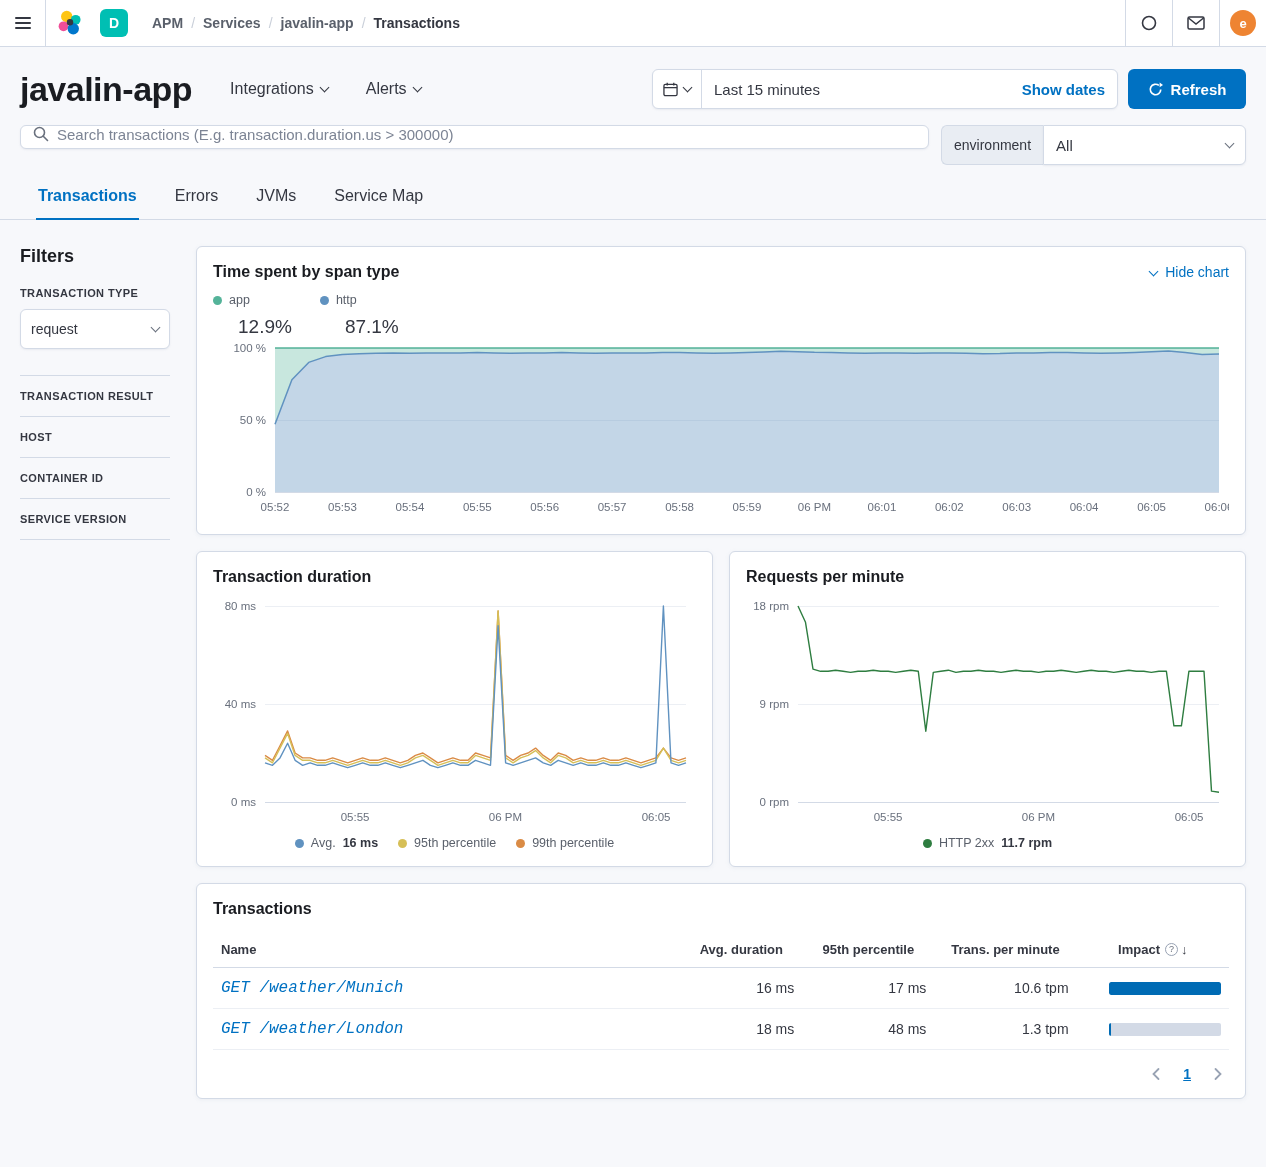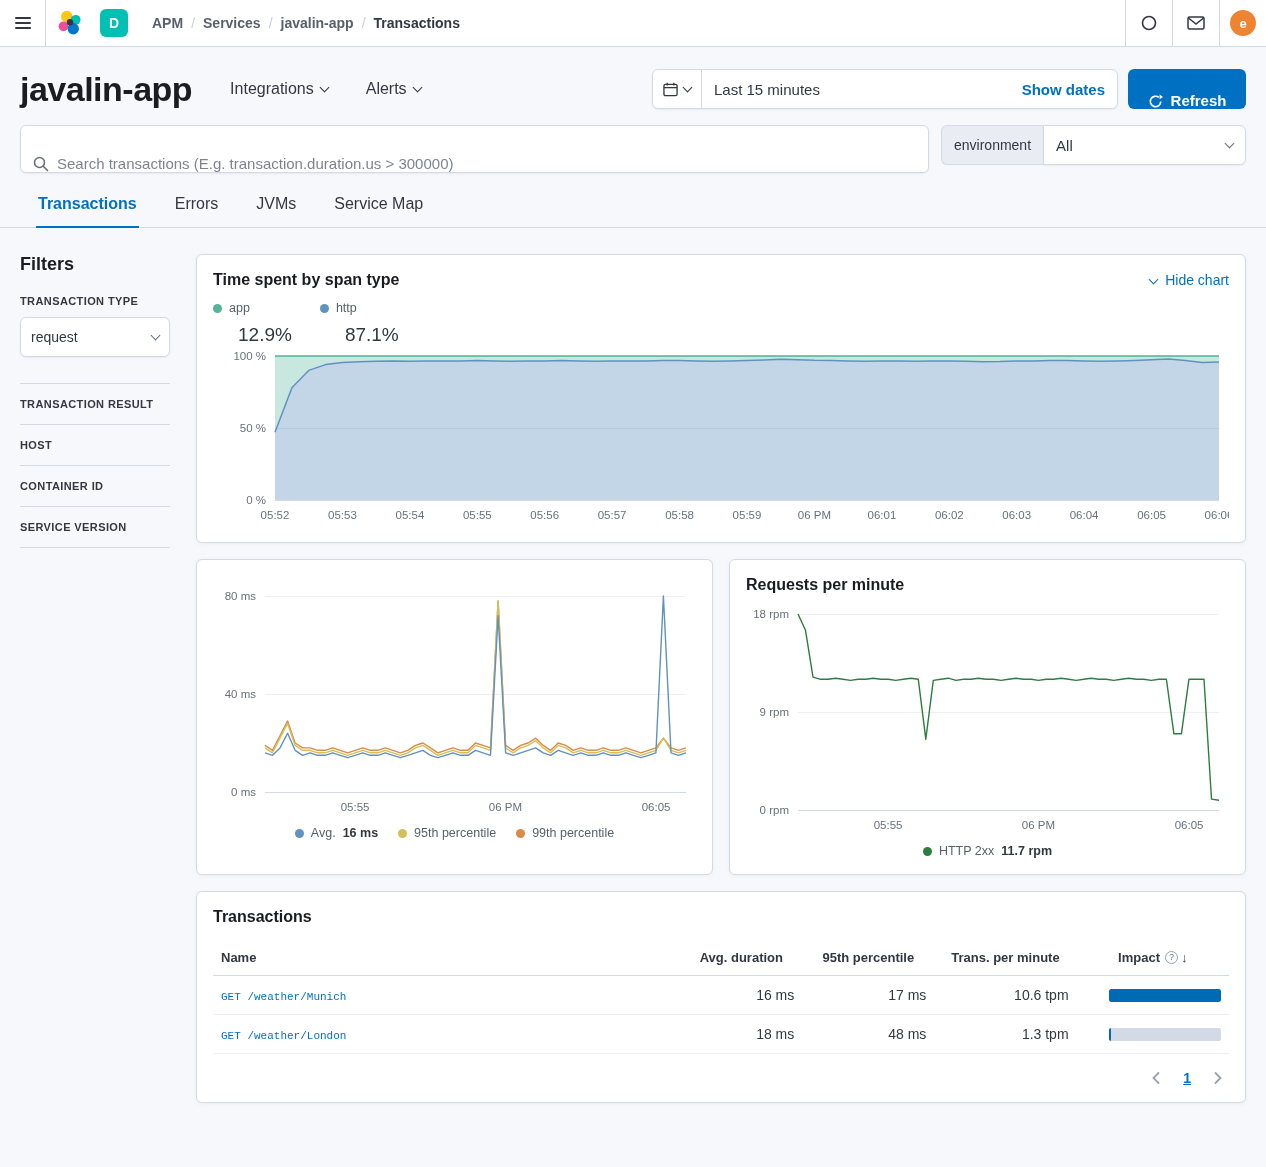--- a/index.html
+++ b/index.html
@@ -25,25 +25,25 @@
   .page-header { display:flex; justify-content:space-between; align-items:center; padding:22px 20px 0 20px; }
   .ph-left { display:flex; align-items:center; gap:38px; }
   .page-title { font-size:34px; font-weight:600; color:#1a1c21; letter-spacing:-0.5px; }
   .menu-link { display:flex; align-items:center; gap:7px; font-size:16px; color:#343741; cursor:pointer; }
   .chev { width:7px; height:7px; border-right:1.6px solid currentColor; border-bottom:1.6px solid currentColor; transform:rotate(45deg); display:inline-block; margin-top:-4px; }
   .ph-right { display:flex; gap:10px; align-items:center; }
   .datepicker { display:flex; align-items:center; height:40px; width:466px; background:#fff; border:1px solid #d3dae6; border-radius:6px; box-shadow:0 1px 2px rgba(152,162,179,.15); }
   .dp-cal { display:flex; align-items:center; gap:6px; padding:0 10px; height:100%; border-right:1px solid #d3dae6; cursor:pointer; color:#343741; }
   .dp-text { flex:1; padding:0 12px; font-size:15px; color:#343741; cursor:pointer; }
   .dp-show { padding:0 12px; font-size:15px; color:#0071c2; font-weight:600; cursor:pointer; }
-  .refresh-btn { height:40px; min-width:118px; border:none; background:#0071c2; color:#fff; font-size:15px; font-weight:600; border-radius:6px; display:flex; align-items:flex-end; justify-content:center; gap:8px; cursor:pointer; font-family:"Liberation Sans",sans-serif; }
+  .refresh-btn { height:40px; min-width:118px; border:none; background:#0071c2; color:#fff; font-size:15px; font-weight:600; border-radius:6px; display:flex; align-items:center; justify-content:center; gap:8px; cursor:pointer; font-family:"Liberation Sans",sans-serif; }
 
   
   .search-row { display:flex; gap:12px; padding:16px 20px 0 20px; }
-  .search-box { flex:1; height:48px; background:#fff; border:1px solid #d3dae6; border-radius:6px; display:flex; align-items:flex-end; padding:0 12px; box-shadow:0 1px 2px rgba(152,162,179,.15); }
+  .search-box { flex:1; height:24px; background:#fff; border:1px solid #d3dae6; border-radius:6px; display:flex; align-items:flex-start; padding:0 12px; box-shadow:0 1px 2px rgba(152,162,179,.15); }
   .search-box input { border:none; outline:none; flex:1; font-size:15px; margin-left:8px; font-family:"Liberation Sans",sans-serif; color:#343741; background:transparent; }
   .search-box input::placeholder { color:#7c8494; }
   .env-group { width:305px; display:flex; height:40px; }
   .env-prepend { background:#e9edf3; border:1px solid #d3dae6; border-right:none; border-radius:6px 0 0 6px; display:flex; align-items:center; padding:0 12px; font-size:14px; color:#343741; }
   .env-select { flex:1; background:#fff; border:1px solid #d3dae6; border-radius:0 6px 6px 0; display:flex; align-items:center; justify-content:space-between; padding:0 12px; font-size:15px; cursor:pointer; box-shadow:0 1px 2px rgba(152,162,179,.15); }
   .env-select .chev { color:#69707d; }
 
   
   .tabs { display:flex; gap:34px; margin-top:22px; padding:0 20px 0 36px; border-bottom:1px solid #d3dae6; }
   .tab { font-size:16px; padding:0 2px 13px 2px; color:#343741; cursor:pointer; }
@@ -78,21 +78,21 @@
   .row2 .panel { width:517px; }
   .chart-legend { display:flex; justify-content:center; gap:20px; margin-top:8px; font-size:12.5px; color:#5a606b; }
   .chart-legend b { color:#343741; }
 
   
   table.tx { width:100%; border-collapse:collapse; margin-top:14px; }
   .tx th { font-size:13px; font-weight:700; color:#343741; padding:10px 8px; border-bottom:1px solid #d3dae6; text-align:center; white-space:nowrap; }
   .tx th.col-name { text-align:left; }
   .tx td { font-size:14px; padding:11px 8px; border-bottom:1px solid #eceff4; text-align:right; color:#343741; }
   .tx td.cell-name { text-align:left; }
-  .tx-link { color:#0071c2; font-family:"Liberation Mono", monospace; font-size:11px; cursor:pointer; }
+  .tx-link { color:#0071c2; font-family:"Liberation Mono", monospace; font-size:16px; cursor:pointer;font-style:italic; }
   .impact-track { width:112px; height:13px; background:#d3dae6; border-radius:2px; margin-left:auto; overflow:hidden; }
   .impact-fill { height:100%; background:#006bb4; border-radius:2px; }
   .info-circle { display:inline-flex; width:13px; height:13px; border:1px solid #98a2b3; border-radius:50%; color:#69707d; font-size:9px; align-items:center; justify-content:center; margin:0 3px 0 5px; vertical-align:2px; font-weight:400; }
   .sort-arrow { color:#343741; font-size:13px; cursor:pointer; }
   .pagination { display:flex; justify-content:flex-end; align-items:center; gap:22px; margin-top:16px; padding-right:6px; }
   .page-num { color:#0071c2; font-weight:700; font-size:14px; text-decoration:underline; cursor:pointer; }
   .pg-arrow { color:#98a2b3; cursor:pointer; display:flex; align-items:center; }
 </style>
 </head>
 <body>
@@ -269,20 +269,21 @@
             <polygon points="62.0,86.3 78.9,41.7 95.7,24.4 112.6,18.6 129.4,16.5 146.3,15.8 163.1,15.3 180.0,15.0 196.9,15.2 213.7,15.0 230.6,14.9 247.4,15.0 264.3,14.6 281.1,15.0 298.0,15.2 314.9,15.0 331.7,14.9 348.6,14.5 365.4,15.0 382.3,15.2 399.1,15.0 416.0,15.0 432.9,14.9 449.7,14.5 466.6,14.6 483.4,15.0 500.3,15.2 517.1,15.0 534.0,14.5 550.9,13.9 567.7,13.2 584.6,13.7 601.4,14.3 618.3,14.5 635.1,15.0 652.0,15.2 668.9,15.0 685.7,15.0 702.6,15.2 719.4,15.0 736.3,15.0 753.1,15.2 770.0,15.8 786.9,15.6 803.7,15.0 820.6,14.9 837.4,14.5 854.3,14.5 871.1,15.0 888.0,15.2 904.9,15.0 921.7,14.5 938.6,13.7 955.4,13.0 972.3,14.5 989.1,16.6 1006.0,15.9 1006,10 62,10" fill="#54b399" opacity="0.32"></polygon>
             <polygon points="62.0,86.3 78.9,41.7 95.7,24.4 112.6,18.6 129.4,16.5 146.3,15.8 163.1,15.3 180.0,15.0 196.9,15.2 213.7,15.0 230.6,14.9 247.4,15.0 264.3,14.6 281.1,15.0 298.0,15.2 314.9,15.0 331.7,14.9 348.6,14.5 365.4,15.0 382.3,15.2 399.1,15.0 416.0,15.0 432.9,14.9 449.7,14.5 466.6,14.6 483.4,15.0 500.3,15.2 517.1,15.0 534.0,14.5 550.9,13.9 567.7,13.2 584.6,13.7 601.4,14.3 618.3,14.5 635.1,15.0 652.0,15.2 668.9,15.0 685.7,15.0 702.6,15.2 719.4,15.0 736.3,15.0 753.1,15.2 770.0,15.8 786.9,15.6 803.7,15.0 820.6,14.9 837.4,14.5 854.3,14.5 871.1,15.0 888.0,15.2 904.9,15.0 921.7,14.5 938.6,13.7 955.4,13.0 972.3,14.5 989.1,16.6 1006.0,15.9 1006,154 62,154" fill="#6092c0" opacity="0.38"></polygon>
             <line x1="62" x2="1006" y1="10" y2="10" stroke="#54b399" stroke-width="1.5"></line>
             <polyline points="62.0,86.3 78.9,41.7 95.7,24.4 112.6,18.6 129.4,16.5 146.3,15.8 163.1,15.3 180.0,15.0 196.9,15.2 213.7,15.0 230.6,14.9 247.4,15.0 264.3,14.6 281.1,15.0 298.0,15.2 314.9,15.0 331.7,14.9 348.6,14.5 365.4,15.0 382.3,15.2 399.1,15.0 416.0,15.0 432.9,14.9 449.7,14.5 466.6,14.6 483.4,15.0 500.3,15.2 517.1,15.0 534.0,14.5 550.9,13.9 567.7,13.2 584.6,13.7 601.4,14.3 618.3,14.5 635.1,15.0 652.0,15.2 668.9,15.0 685.7,15.0 702.6,15.2 719.4,15.0 736.3,15.0 753.1,15.2 770.0,15.8 786.9,15.6 803.7,15.0 820.6,14.9 837.4,14.5 854.3,14.5 871.1,15.0 888.0,15.2 904.9,15.0 921.7,14.5 938.6,13.7 955.4,13.0 972.3,14.5 989.1,16.6 1006.0,15.9" fill="none" stroke="#6092c0" stroke-width="1.5" stroke-linejoin="round"></polyline>
           </svg>
       </div>
     </section>
 
     <div class="row2">
       <section class="panel">
+        <div class="panel-title">Transaction duration</div>
         <div class="chart" style="margin-top:10px">
           <svg width="483" height="232">
               <line x1="52" x2="473" y1="10.0" y2="10.0" stroke="#eceff4" shape-rendering="crispEdges"></line>
               <text class="tk" x="43" y="14" text-anchor="end">80 ms</text>
               <line x1="52" x2="473" y1="108.0" y2="108.0" stroke="#eceff4" shape-rendering="crispEdges"></line>
               <text class="tk" x="43" y="112" text-anchor="end">40 ms</text>
               <line x1="52" x2="473" y1="206.0" y2="206.0" stroke="#d3dae6" shape-rendering="crispEdges"></line>
               <text class="tk" x="43" y="210" text-anchor="end">0 ms</text>
               <text class="tk" x="142.1" y="225" text-anchor="middle">05:55</text>
               <text class="tk" x="292.4" y="225" text-anchor="middle">06 PM</text>

